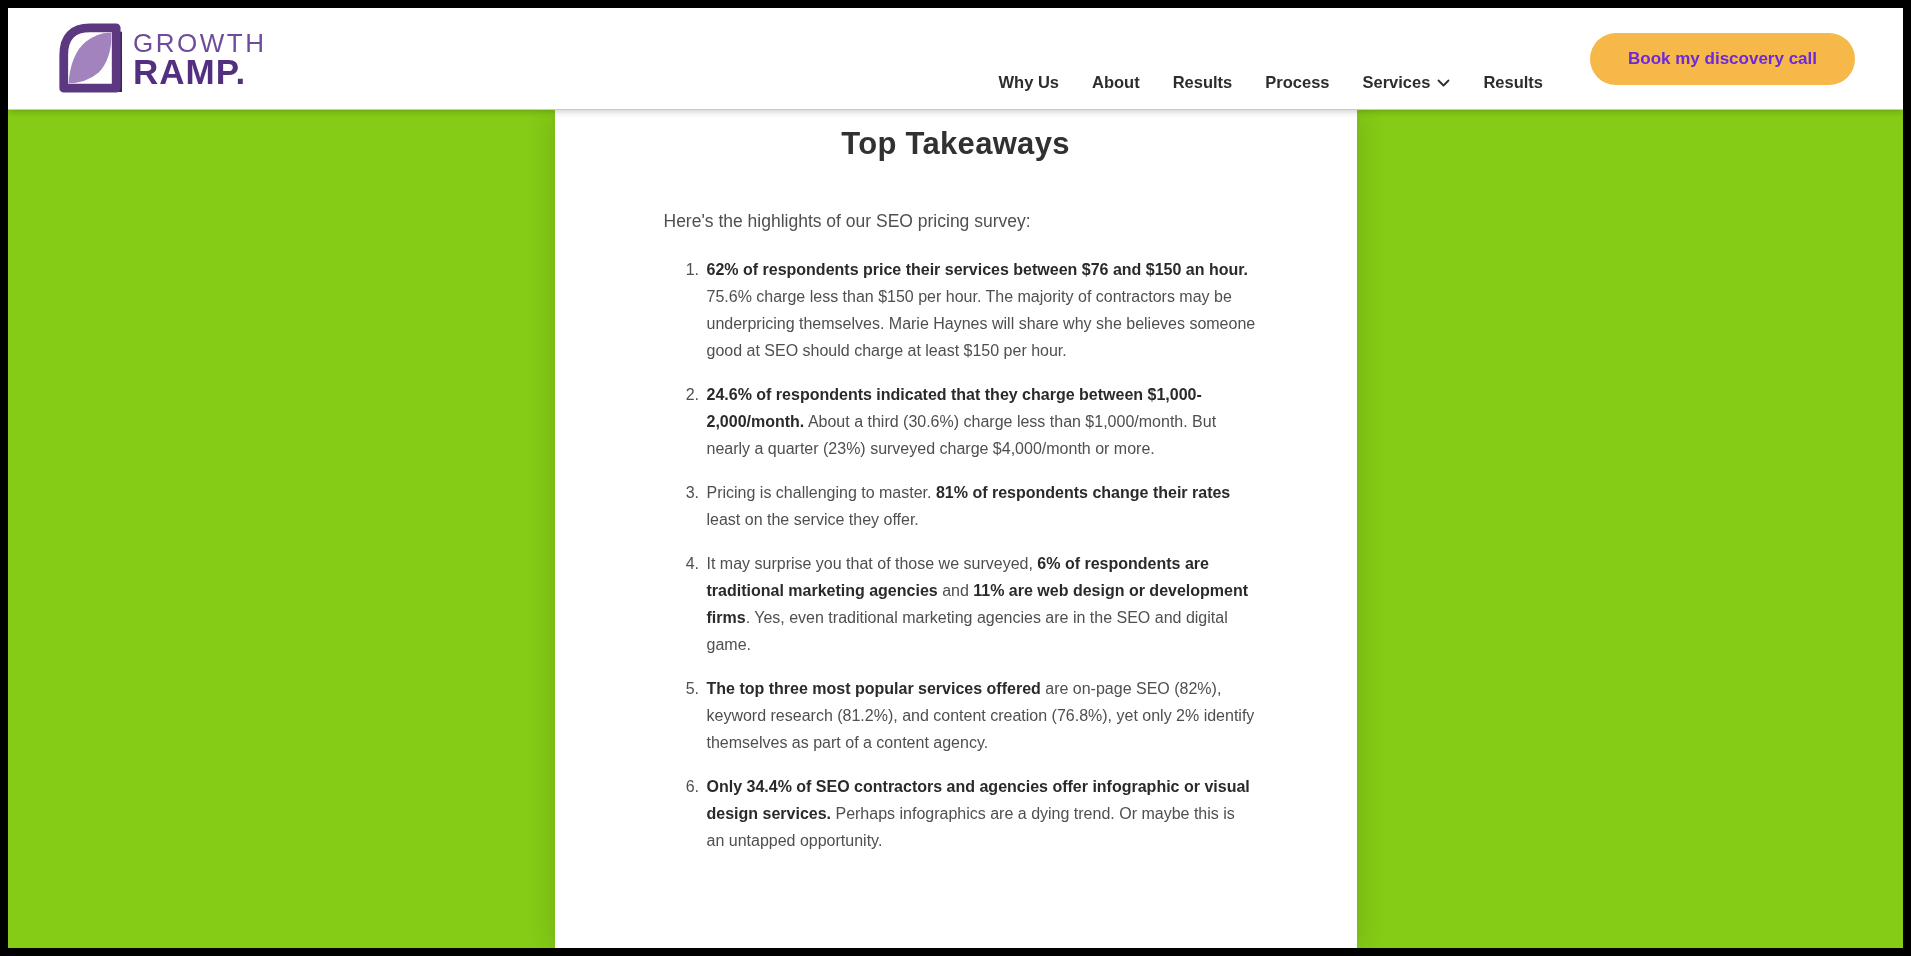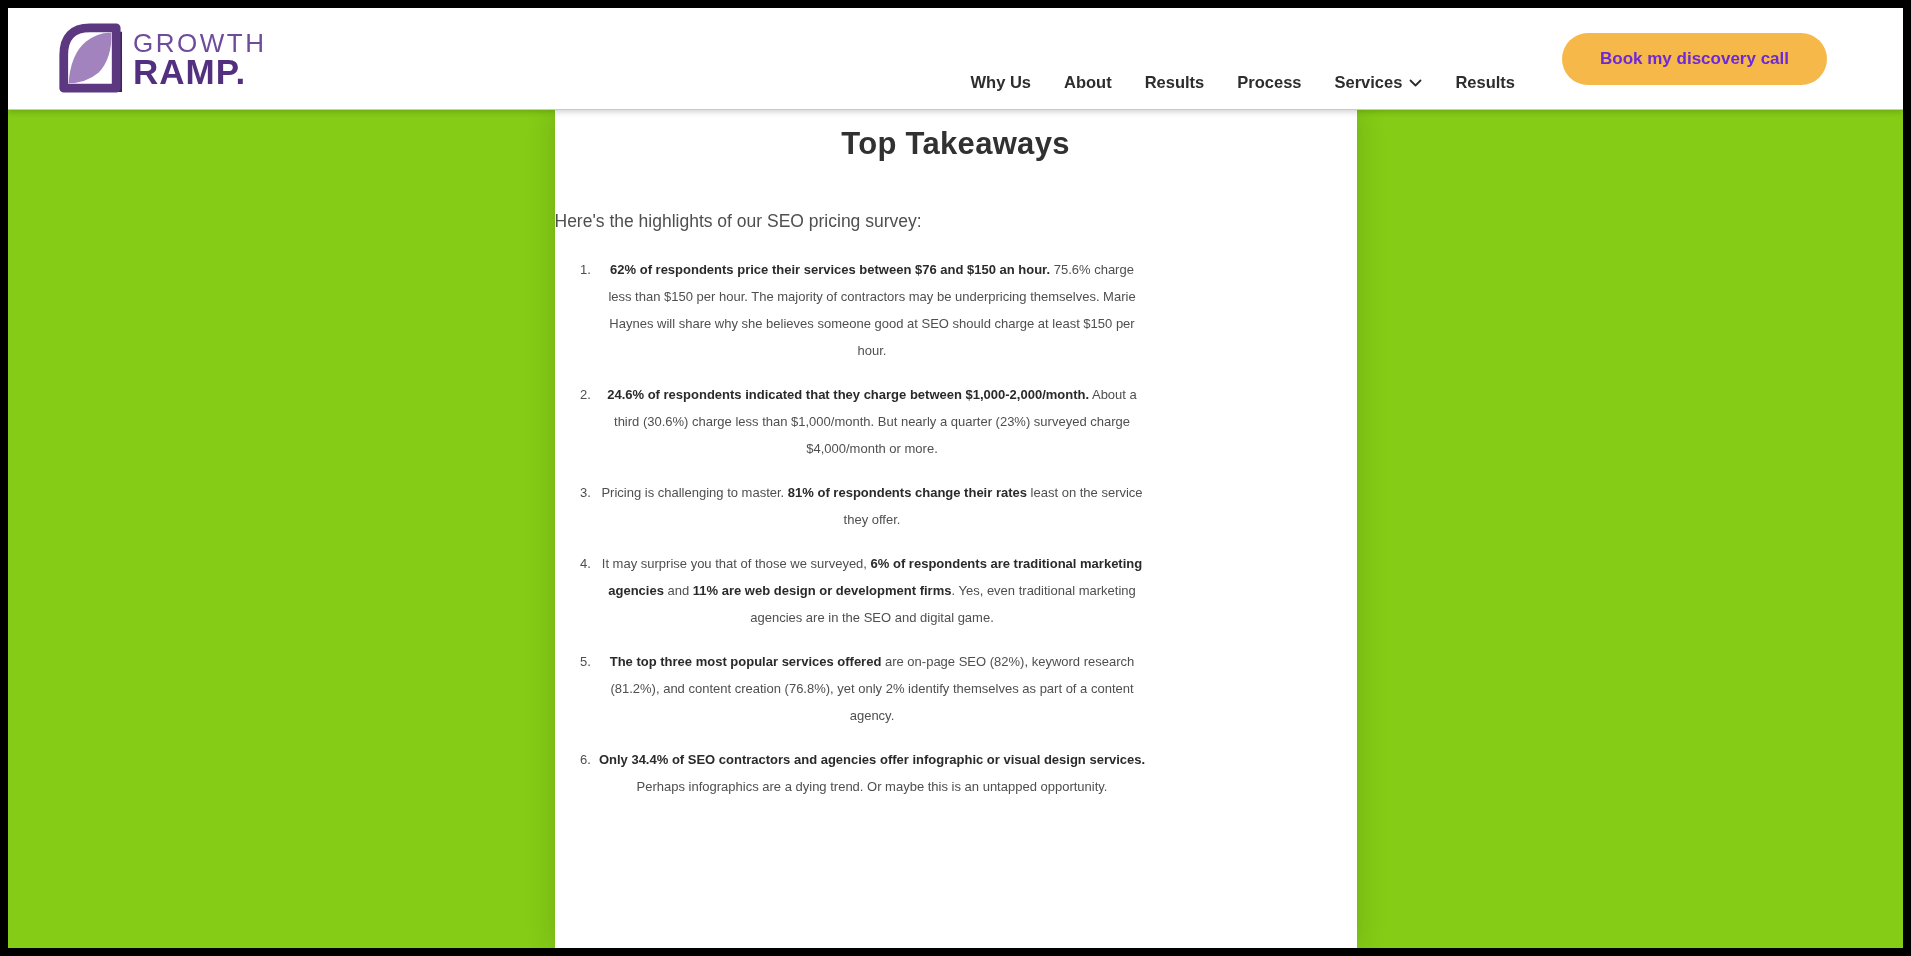--- a/index.html
+++ b/index.html
@@ -11,21 +11,21 @@
     overflow: hidden;
     position: relative;
   }
 
   
   .header {
     height: 102px;
     background: #ffffff;
     display: flex;
     align-items: center;
-    padding: 0 76px 0 47px;
+    padding: 0 48px 0 47px;
     position: relative;
     z-index: 5;
     border-bottom: 1px solid #c9c9c9;
     box-shadow: 0 2px 6px rgba(0,0,0,0.18);
   }
   .logo { display: flex; align-items: center; cursor: pointer; }
   .logo-text { margin-left: 10px; display: flex; flex-direction: column; }
   .logo-text .l1 {
     font-size: 26px; font-weight: 500; letter-spacing: 2.5px;
     color: #6F4C9B; line-height: 25px;
@@ -72,34 +72,34 @@
   }
   .page-title {
     text-align: center;
     font-size: 31px;
     font-weight: 700;
     color: #313131;
     letter-spacing: 0.3px;
   }
   .content {
     width: 592px;
+    margin-left: 109px;
     margin-top: 46px;
   }
   .intro {
     font-size: 17.5px;
     line-height: 27px;
     color: #4F4F4F;
   }
   ol.takeaways {
     margin-top: 21px;
     padding-left: 40px;
-    font-size: 13px;
+    font-size: 16px;
     line-height: 27px;
     color: #4F4F4F;
-    text-align: center;
   }
   ol.takeaways li { margin-bottom: 17px; padding-left: 3px; }
   ol.takeaways li::marker { color: #4F4F4F; font-weight: 400; }
   ol.takeaways strong { color: #2A2A2A; font-weight: 700; }
 </style>
 </head>
 <body>
 
 <header class="header">
   <div class="logo">

